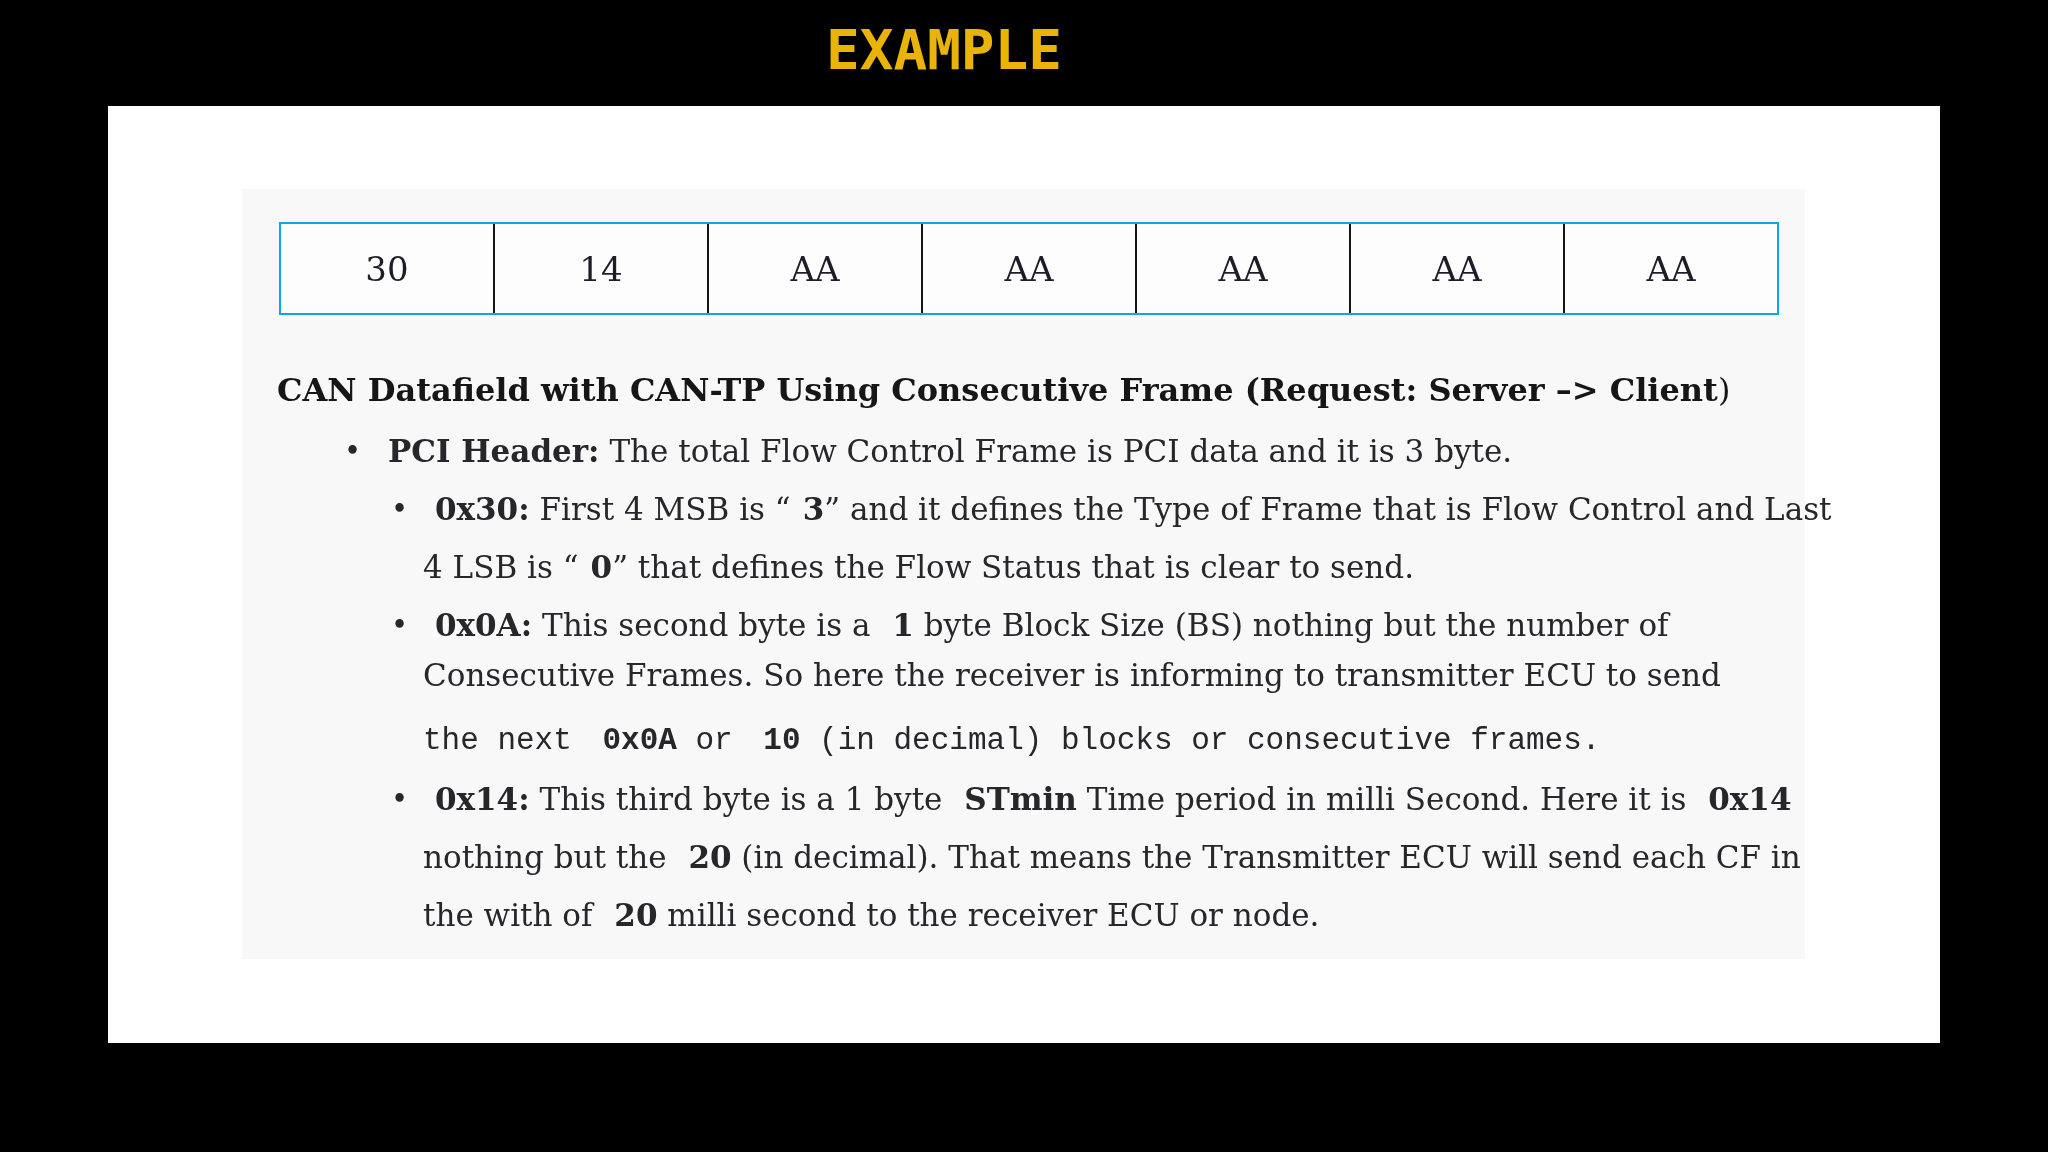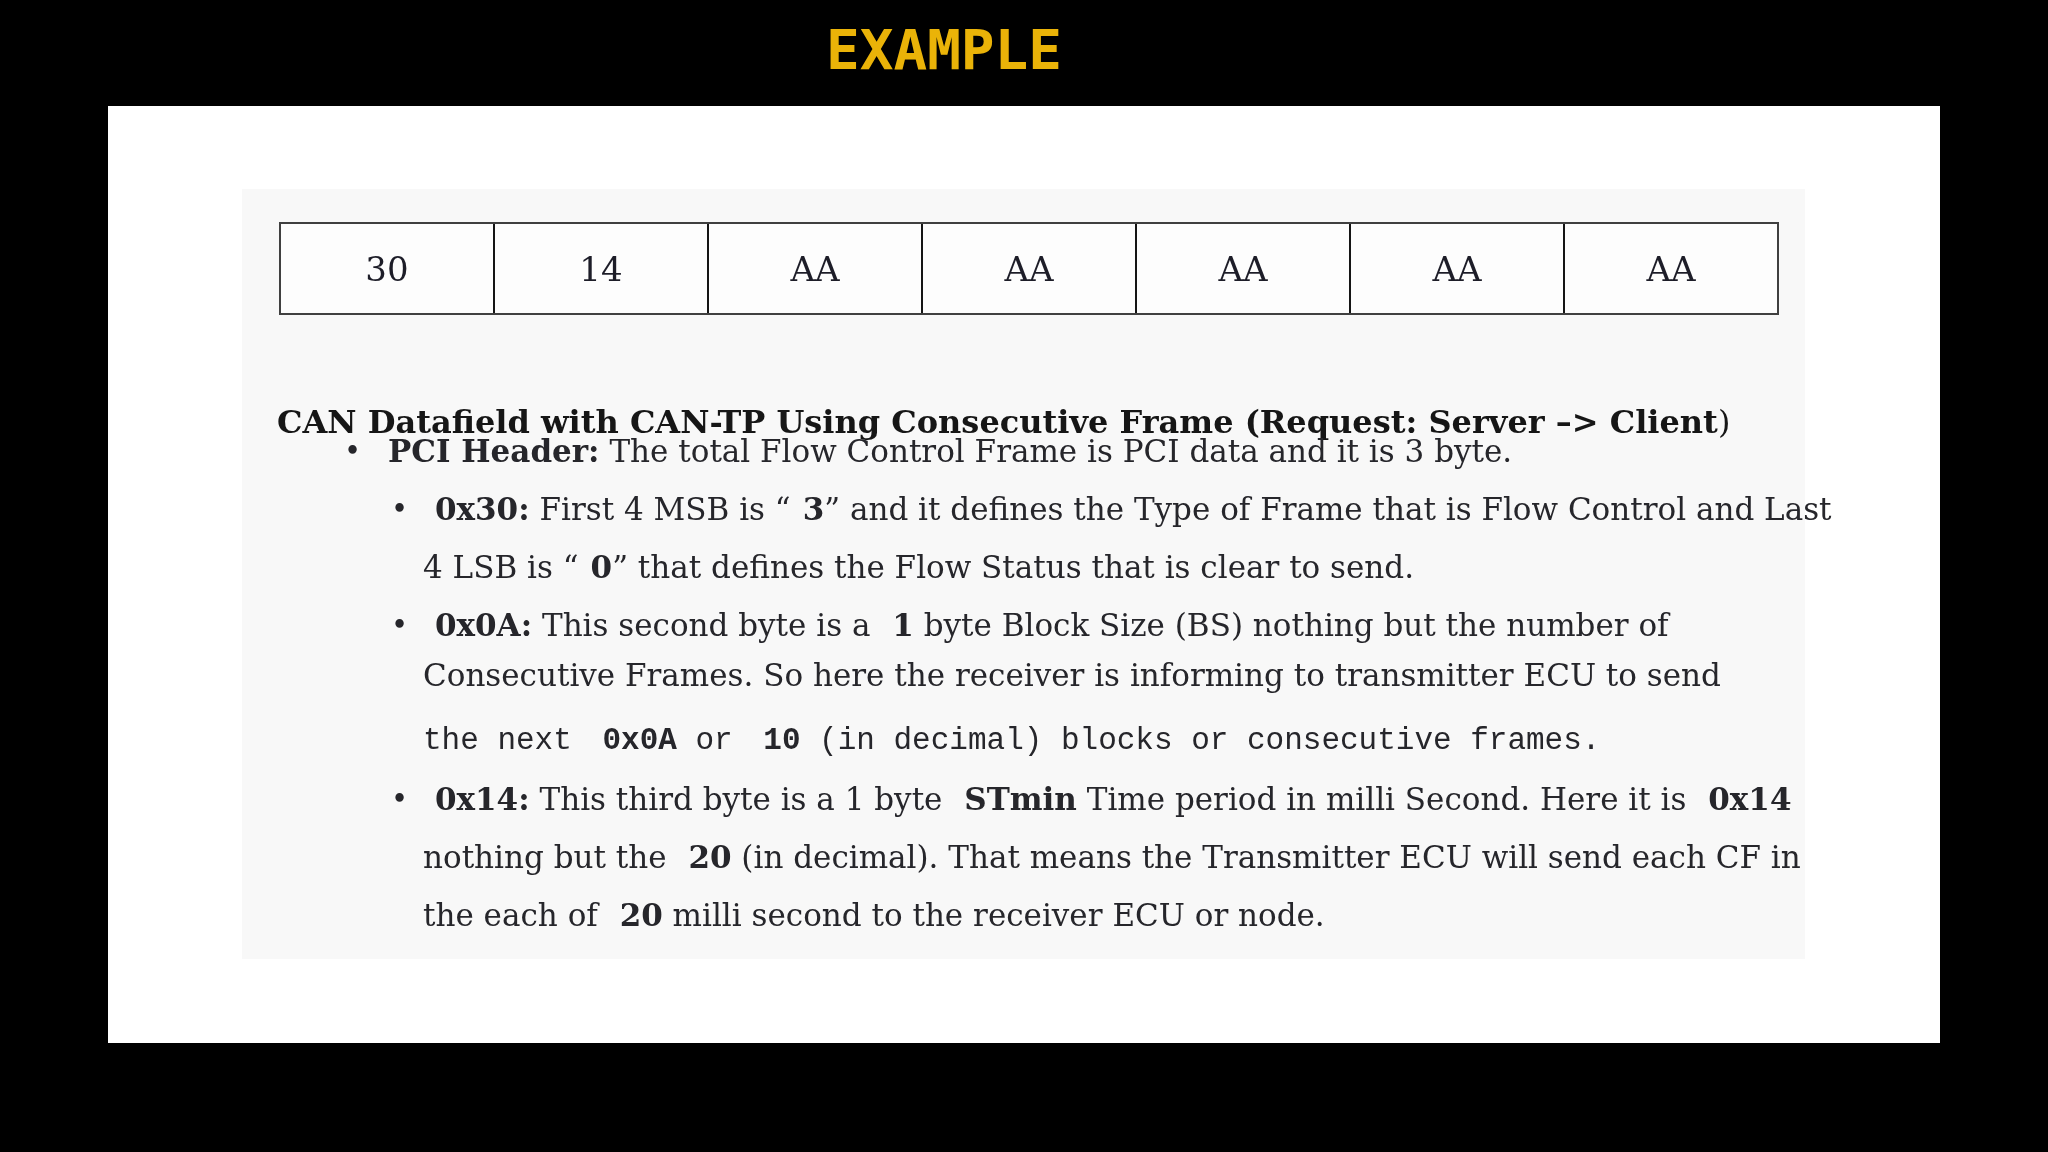--- a/index.html
+++ b/index.html
@@ -31,42 +31,41 @@
     left: 134px; top: 83px;
     width: 1563px; height: 770px;
     background: #f8f8f8;
     color: #26262b;
   }
   .byte-table {
     position: absolute;
     left: 37px; top: 33px;
     width: 1500px; height: 93px;
     display: flex;
-    border: 2px solid #404040;
+    border: 2px solid #0ea5e9;
     box-sizing: border-box;
     background: #fdfdfd;
   }
   .byte-cell {
     flex: 1;
     display: flex;
     align-items: center;
     justify-content: center;
     font-size: 34px;
     color: #1d1d28;
     border-left: 2px solid #151515;
   }
   .byte-cell:first-child { border-left: none; }
   .caption {
     position: absolute;
     left: 35px; top: 180px;
     font-size: 32px;
     line-height: 42px;
     white-space: nowrap;
     color: #161616;
-    margin-top: 32px;
   }
   .caption .b { font-weight: bold; }
   .lines { position: absolute; left: 0; top: 0; width: 100%; }
   .line {
     position: absolute;
     font-size: 31px;
     line-height: 40px;
     white-space: nowrap;
   }
   .line.indent-1 { left: 134px; }
@@ -97,16 +96,16 @@
     <div class="caption"><span class="b">CAN Datafield with CAN-TP Using Consecutive Frame (Request: Server –&gt; Client</span><span>)</span></div>
     <div class="lines">
         <div class="line indent-1" style="top: 242px;"><span class="marker">•</span><span class="b">PCI Header:</span><span> The total Flow Control Frame is PCI data and it is 3 byte.</span></div>
         <div class="line indent-2" style="top: 300px;"><span class="marker">•</span><span class="b">0x30:</span><span> First 4 MSB is “</span><span class="b">3</span><span>” and it defines the Type of Frame that is Flow Control and Last</span></div>
         <div class="line indent-2" style="top: 358px;"><span>4 LSB is “</span><span class="b">0</span><span>” that defines the Flow Status that is clear to send.</span></div>
         <div class="line indent-2" style="top: 416px;"><span class="marker">•</span><span class="b">0x0A:</span><span> This second byte is a </span><span class="b">1</span><span> byte Block Size (BS) nothing but the number of</span></div>
         <div class="line indent-2" style="top: 466px;"><span>Consecutive Frames. So here the receiver is informing to transmitter ECU to send</span></div>
         <div class="line indent-2" style="top: 532px; font-family: Liberation Mono, monospace;"><span>the next </span><span class="b">0x0A</span><span> or </span><span class="b">10</span><span> (in decimal) blocks or consecutive frames.</span></div>
         <div class="line indent-2" style="top: 590px;"><span class="marker">•</span><span class="b">0x14:</span><span> This third byte is a 1 byte </span><span class="b">STmin</span><span> Time period in milli Second. Here it is </span><span class="b">0x14</span></div>
         <div class="line indent-2" style="top: 648px;"><span>nothing but the </span><span class="b">20</span><span> (in decimal). That means the Transmitter ECU will send each CF in</span></div>
-        <div class="line indent-2" style="top: 706px;"><span>the each of </span><span class="b">20</span><span> milli second to the receiver ECU or node.</span></div>
+        <div class="line indent-2" style="top: 706px;"><span>the with of </span><span class="b">20</span><span> milli second to the receiver ECU or node.</span></div>
       </div>
   </div>
 </div>
 
 </body></html>

